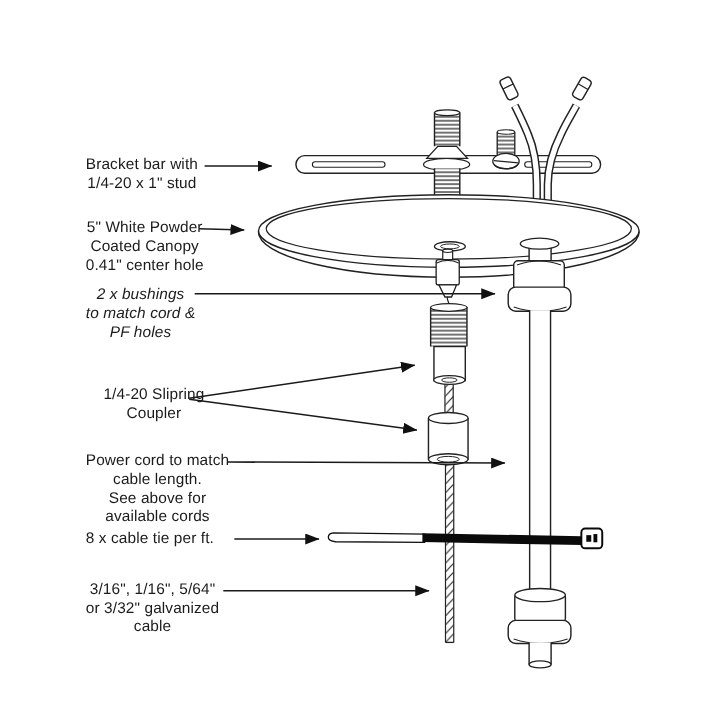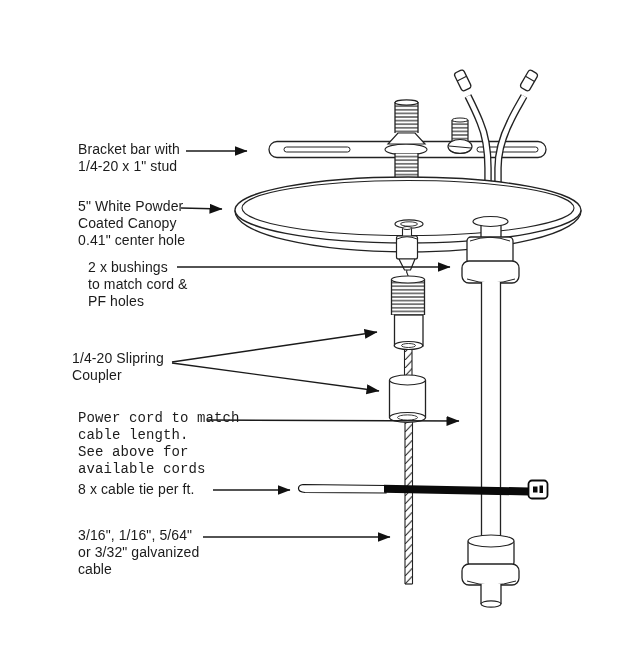--- a/index.html
+++ b/index.html
@@ -1,30 +1,31 @@
 <!DOCTYPE html>
 <html><head>
 <meta charset="utf-8">
 <style>
   html,body{margin:0;padding:0;background:#ffffff;}
   .stage{
     position:relative;width:642px;height:650px;background:#ffffff;overflow:hidden;
     font-family:"Liberation Sans",sans-serif;
+    text-align:center;
   }
   .diagram-svg{position:absolute;left:0;top:0;}
   .label{
     position:absolute;
     font-size:14px;line-height:17px;color:#1b1b1b;
     white-space:pre-line;letter-spacing:0.1px;
   }
   .lbl-bracket{left:78px;top:141px;}
   .lbl-canopy{left:78px;top:198px;}
-  .lbl-bushings{left:88px;top:259px;}
-  .lbl-coupler{left:72px;top:350px;}
-  .lbl-cord{left:78px;top:410px;font-family:Liberation Mono, monospace;}
+  .lbl-bushings{left:78px;top:259px;font-style:italic;}
+  .lbl-coupler{left:94px;top:350px;}
+  .lbl-cord{left:78px;top:410px;}
   .lbl-tie{left:78px;top:481px;}
   .lbl-cable{left:78px;top:527px;}
 </style>
 </head>
 <body>
 
 <div class="stage">
 
   <svg class="diagram-svg" width="642" height="650" viewBox="0 0 642 650">
     <defs>

